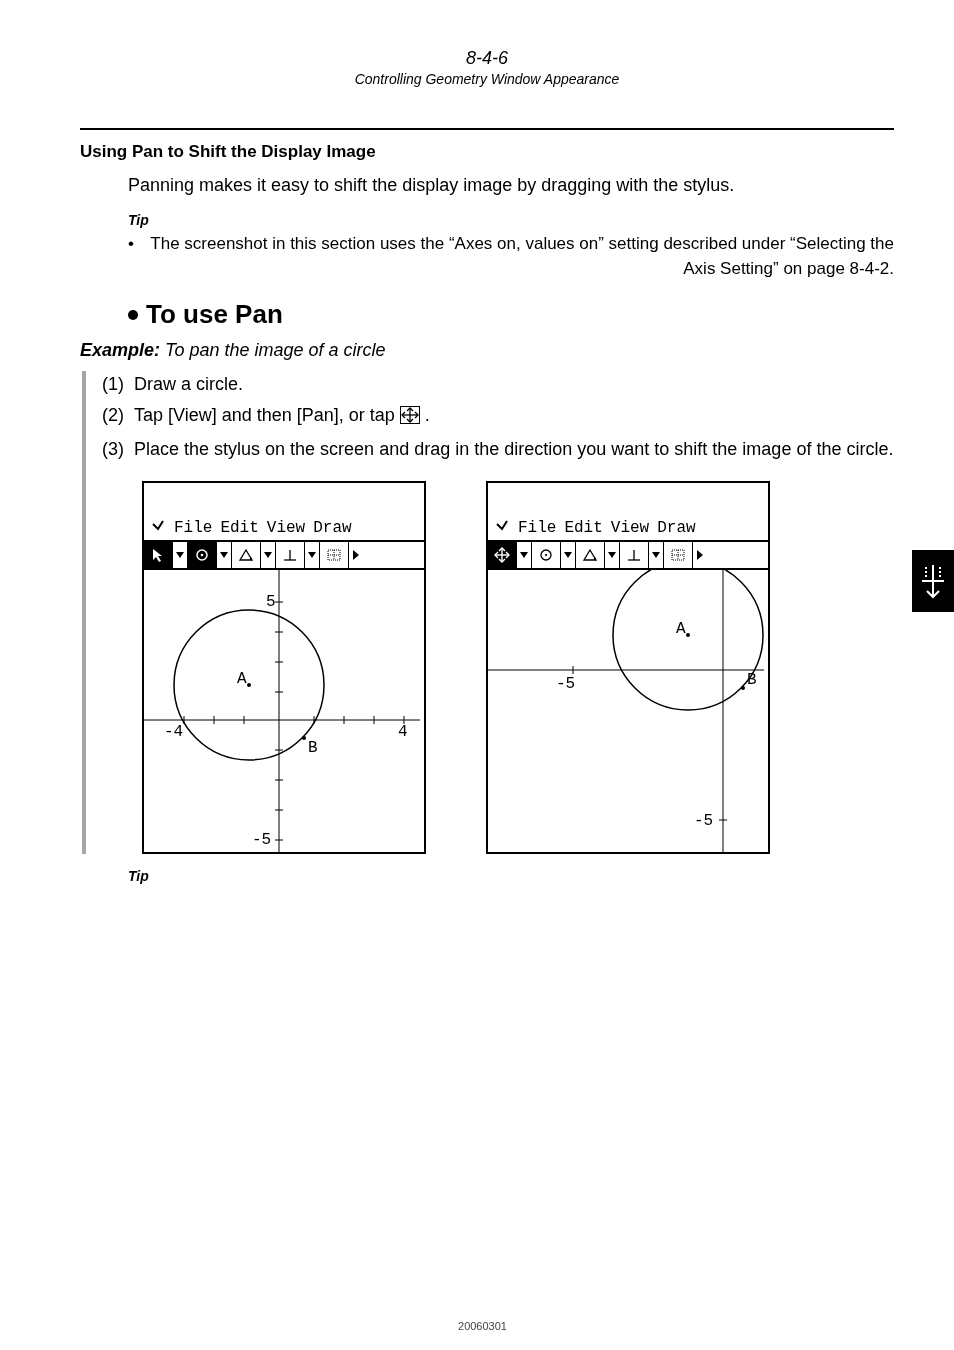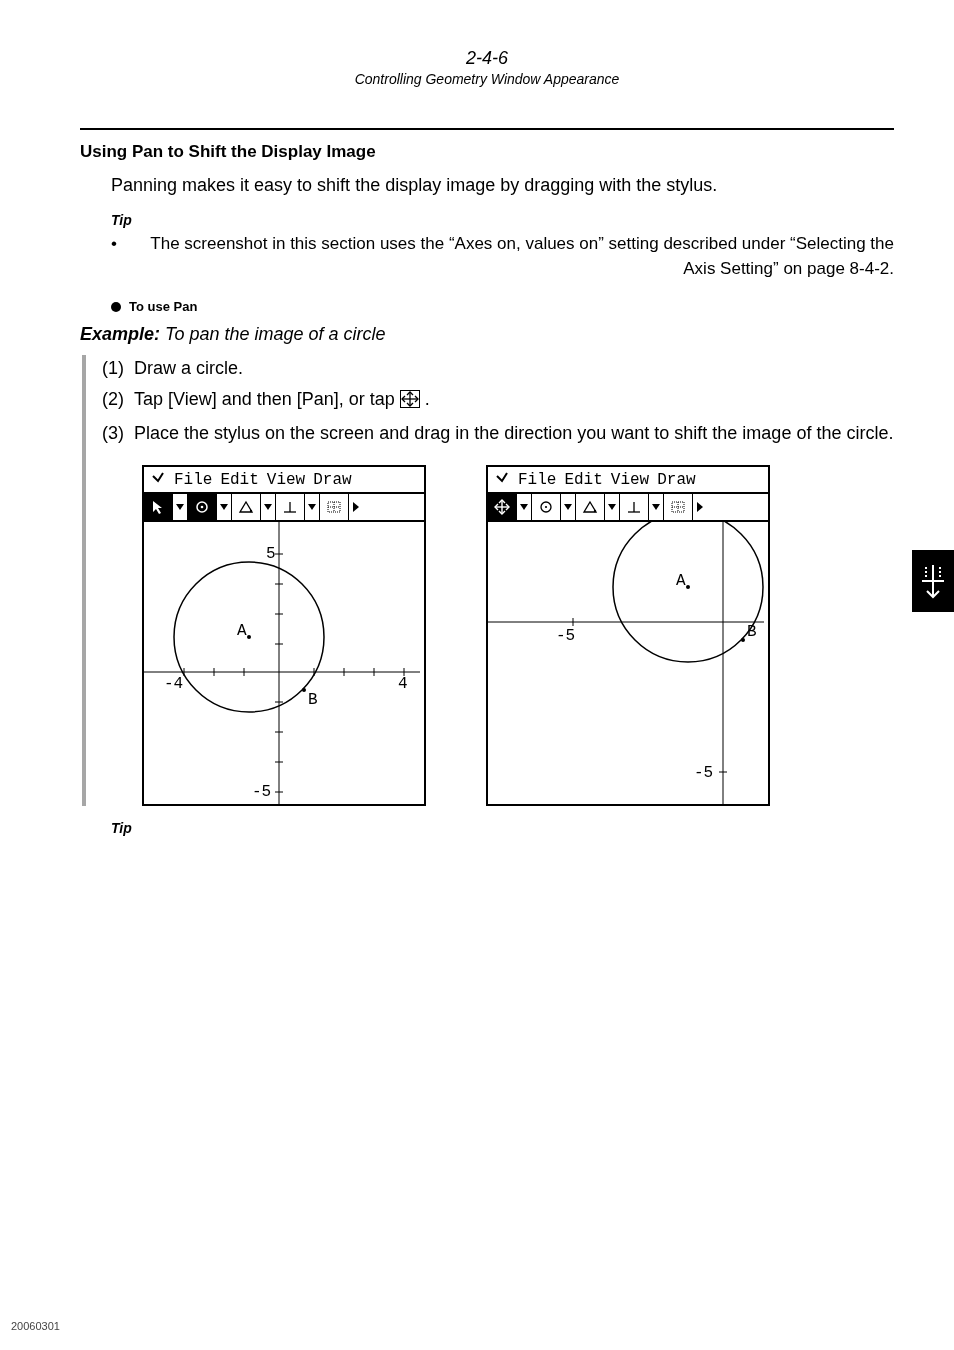--- a/index.html
+++ b/index.html
@@ -49,21 +49,21 @@
     border: none;
     border-top: 2px solid #000;
     margin: 30px 0 12px 0;
   }
   h2.sec-heading {
     font-size: 17px;
     font-weight: bold;
     margin: 0 0 10px 0;
   }
   .indent {
-    margin-left: 31px;
+    margin-left: 48px;
   }
   .body-text {
     font-size: 18px;
     line-height: 1.45;
     margin: 4px 0;
   }
   .tip-label {
     font-size: 14px;
     font-style: italic;
     font-weight: bold;
@@ -77,21 +77,21 @@
     position: relative;
     text-align: right;
   }
   .bullet::before {
     content: "•";
     position: absolute;
     left: 0;
     top: 0;
   }
   .dot-heading {
-    font-size: 13px;
+    font-size: 26px;
     font-weight: bold;
     margin: 18px 0 10px 0;
   }
   .dot-heading .dot {
     display: inline-block;
     width: 10px; height: 10px;
     background: #000;
     border-radius: 50%;
     vertical-align: middle;
     margin-right: 8px;
@@ -139,20 +139,21 @@
   }
   .menubar {
     display: flex;
     align-items: flex-end;
     gap: 8px;
     padding: 3px 6px;
     border-bottom: 2px solid #000;
     background: #fff;
     font-family: "Courier New", monospace;
     font-size: 16px;
+    margin-top: 32px;
   }
   .toolbar {
     display: flex;
     align-items: stretch;
     border-bottom: 2px solid #000;
     background: #fff;
     height: 26px;
   }
   .tb-btn {
     flex: 0 0 auto;
@@ -185,20 +186,21 @@
   .canvas {
     position: relative;
     height: 282px;
     background: #fff;
     overflow: hidden;
   }
   .footer {
     position: absolute;
     bottom: 18px;
     left: 11px; right: 0;
+    text-align: center;
     font-size: 11px;
     color: #444;
   }
   .side-tab {
     position: absolute;
     right: 0;
     top: 550px;
     width: 42px;
     height: 62px;
     background: #000;
@@ -207,21 +209,21 @@
     justify-content: center;
   }
 </style>
 </head>
 <body>
 
 <div class="page">
 
   <div class="header-wrap">
     <div class="header-badge">
-      <div class="header-num">2-4-6</div>
+      <div class="header-num">8-4-6</div>
       <div class="header-title">Controlling Geometry Window Appearance</div>
     </div>
   </div>
 
   <hr class="sec-rule">
 
   <h2 class="sec-heading">Using Pan to Shift the Display Image</h2>
 
   <div class="indent">
     <p class="body-text">Panning makes it easy to shift the display image by dragging with the stylus.</p>

